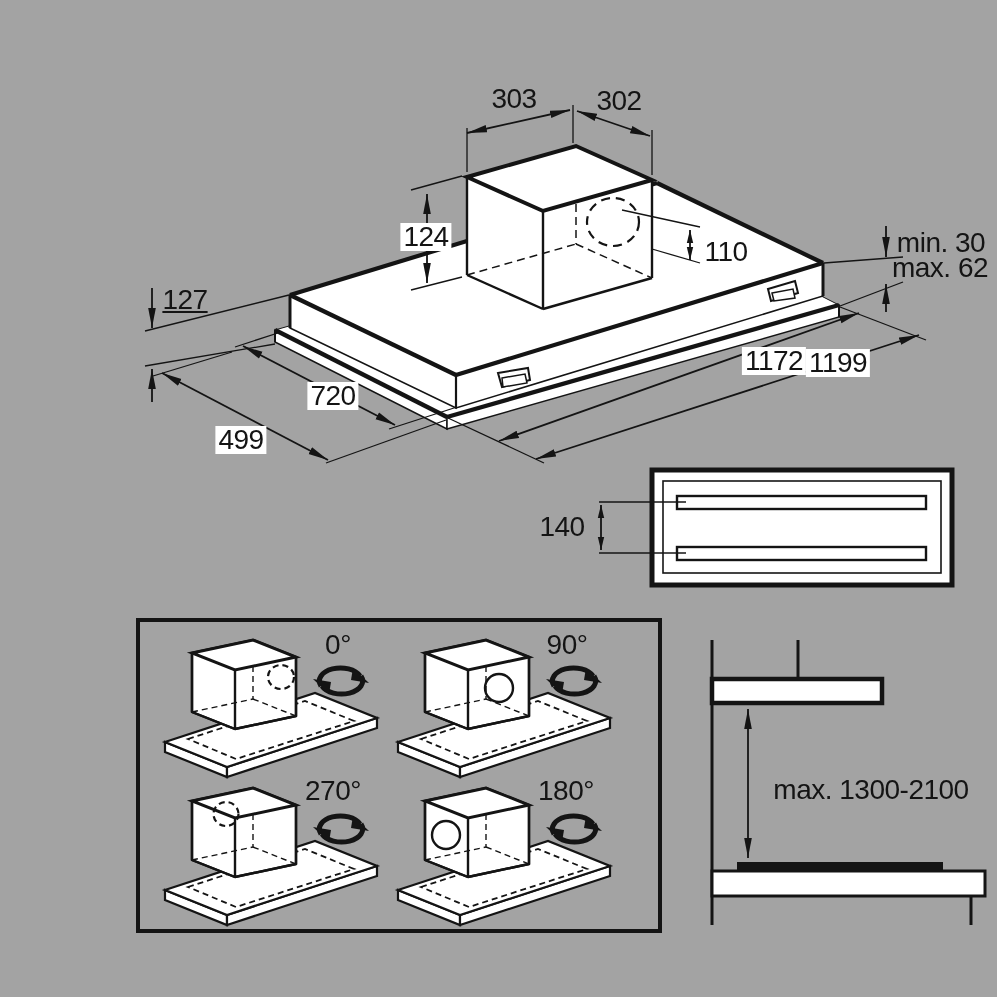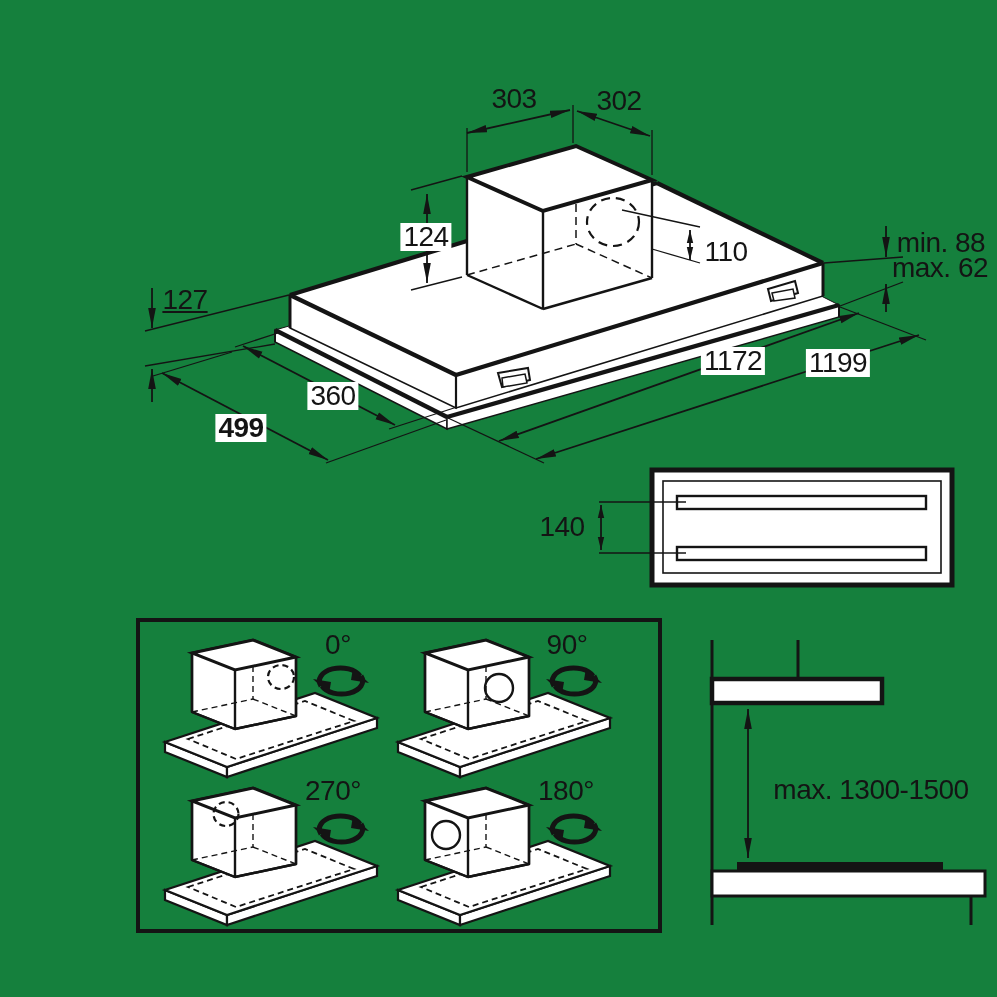--- a/index.html
+++ b/index.html
@@ -1,16 +1,16 @@
 <!DOCTYPE html>
 <html><head>
 <meta charset="utf-8">
 <style>
   html,body{margin:0;padding:0;background:#ffffff;}
-  .canvas{position:relative;width:997px;height:997px;background:#15803d;overflow:hidden;
+  .canvas{position:relative;width:997px;height:997px;background:#a3a3a3;overflow:hidden;
           font-family:"Liberation Sans",sans-serif;color:#141414;}
   .canvas svg{position:absolute;left:0;top:0;}
   .lbl{position:absolute;transform:translate(-50%,-50%);font-size:28px;line-height:1;
        white-space:nowrap;color:#141414;letter-spacing:-0.5px;}
   .lbl.bg{background:#ffffff;padding:0 3px;}
   
   .e{stroke:#141414;fill:none;}
   .f{fill:#ffffff;stroke:#141414;}
   .dash{stroke-dasharray:8 5;}
   .dash2{stroke-dasharray:6 4;}
@@ -189,27 +189,27 @@
     <rect fill="#141414" x="737" y="862" width="206" height="9"></rect>
     <rect class="f" stroke-width="3" x="712" y="871" width="273" height="25"></rect>
     <line class="e" stroke-width="3" x1="971" y1="896" x2="971" y2="925"></line>
   </g>
 </svg>
 
 <span class="lbl" style="left:514px;top:99px;">303</span>
 <span class="lbl" style="left:619px;top:101px;">302</span>
 <span class="lbl bg" style="left:426px;top:237px;">124</span>
 <span class="lbl" style="left:726px;top:252px;">110</span>
-<span class="lbl" style="left:941px;top:243px;">min. 88</span>
+<span class="lbl" style="left:941px;top:243px;">min. 30</span>
 <span class="lbl" style="left:940px;top:268px;">max. 62</span>
 <span class="lbl" style="left:185px;top:300px;text-decoration:underline;">127</span>
-<span class="lbl bg" style="left:333px;top:396px;">360</span>
-<span class="lbl bg" style="left:241px;top:428px;font-weight:bold;">499</span>
-<span class="lbl bg" style="left:733px;top:361px;">1172</span>
+<span class="lbl bg" style="left:333px;top:396px;">720</span>
+<span class="lbl bg" style="left:241px;top:440px;">499</span>
+<span class="lbl bg" style="left:774px;top:361px;">1172</span>
 <span class="lbl bg" style="left:838px;top:363px;">1199</span>
 <span class="lbl" style="left:562px;top:527px;">140</span>
 <span class="lbl" style="left:338px;top:645px;">0°</span>
 <span class="lbl" style="left:567px;top:645px;text-align:center;">90°</span>
 <span class="lbl" style="left:333px;top:791px;text-align:right;">270°</span>
 <span class="lbl" style="left:566px;top:791px;">180°</span>
-<span class="lbl" style="left:871px;top:790px;">max. 1300-1500</span>
+<span class="lbl" style="left:871px;top:790px;">max. 1300-2100</span>
 
 </div>
 
 </body></html>

